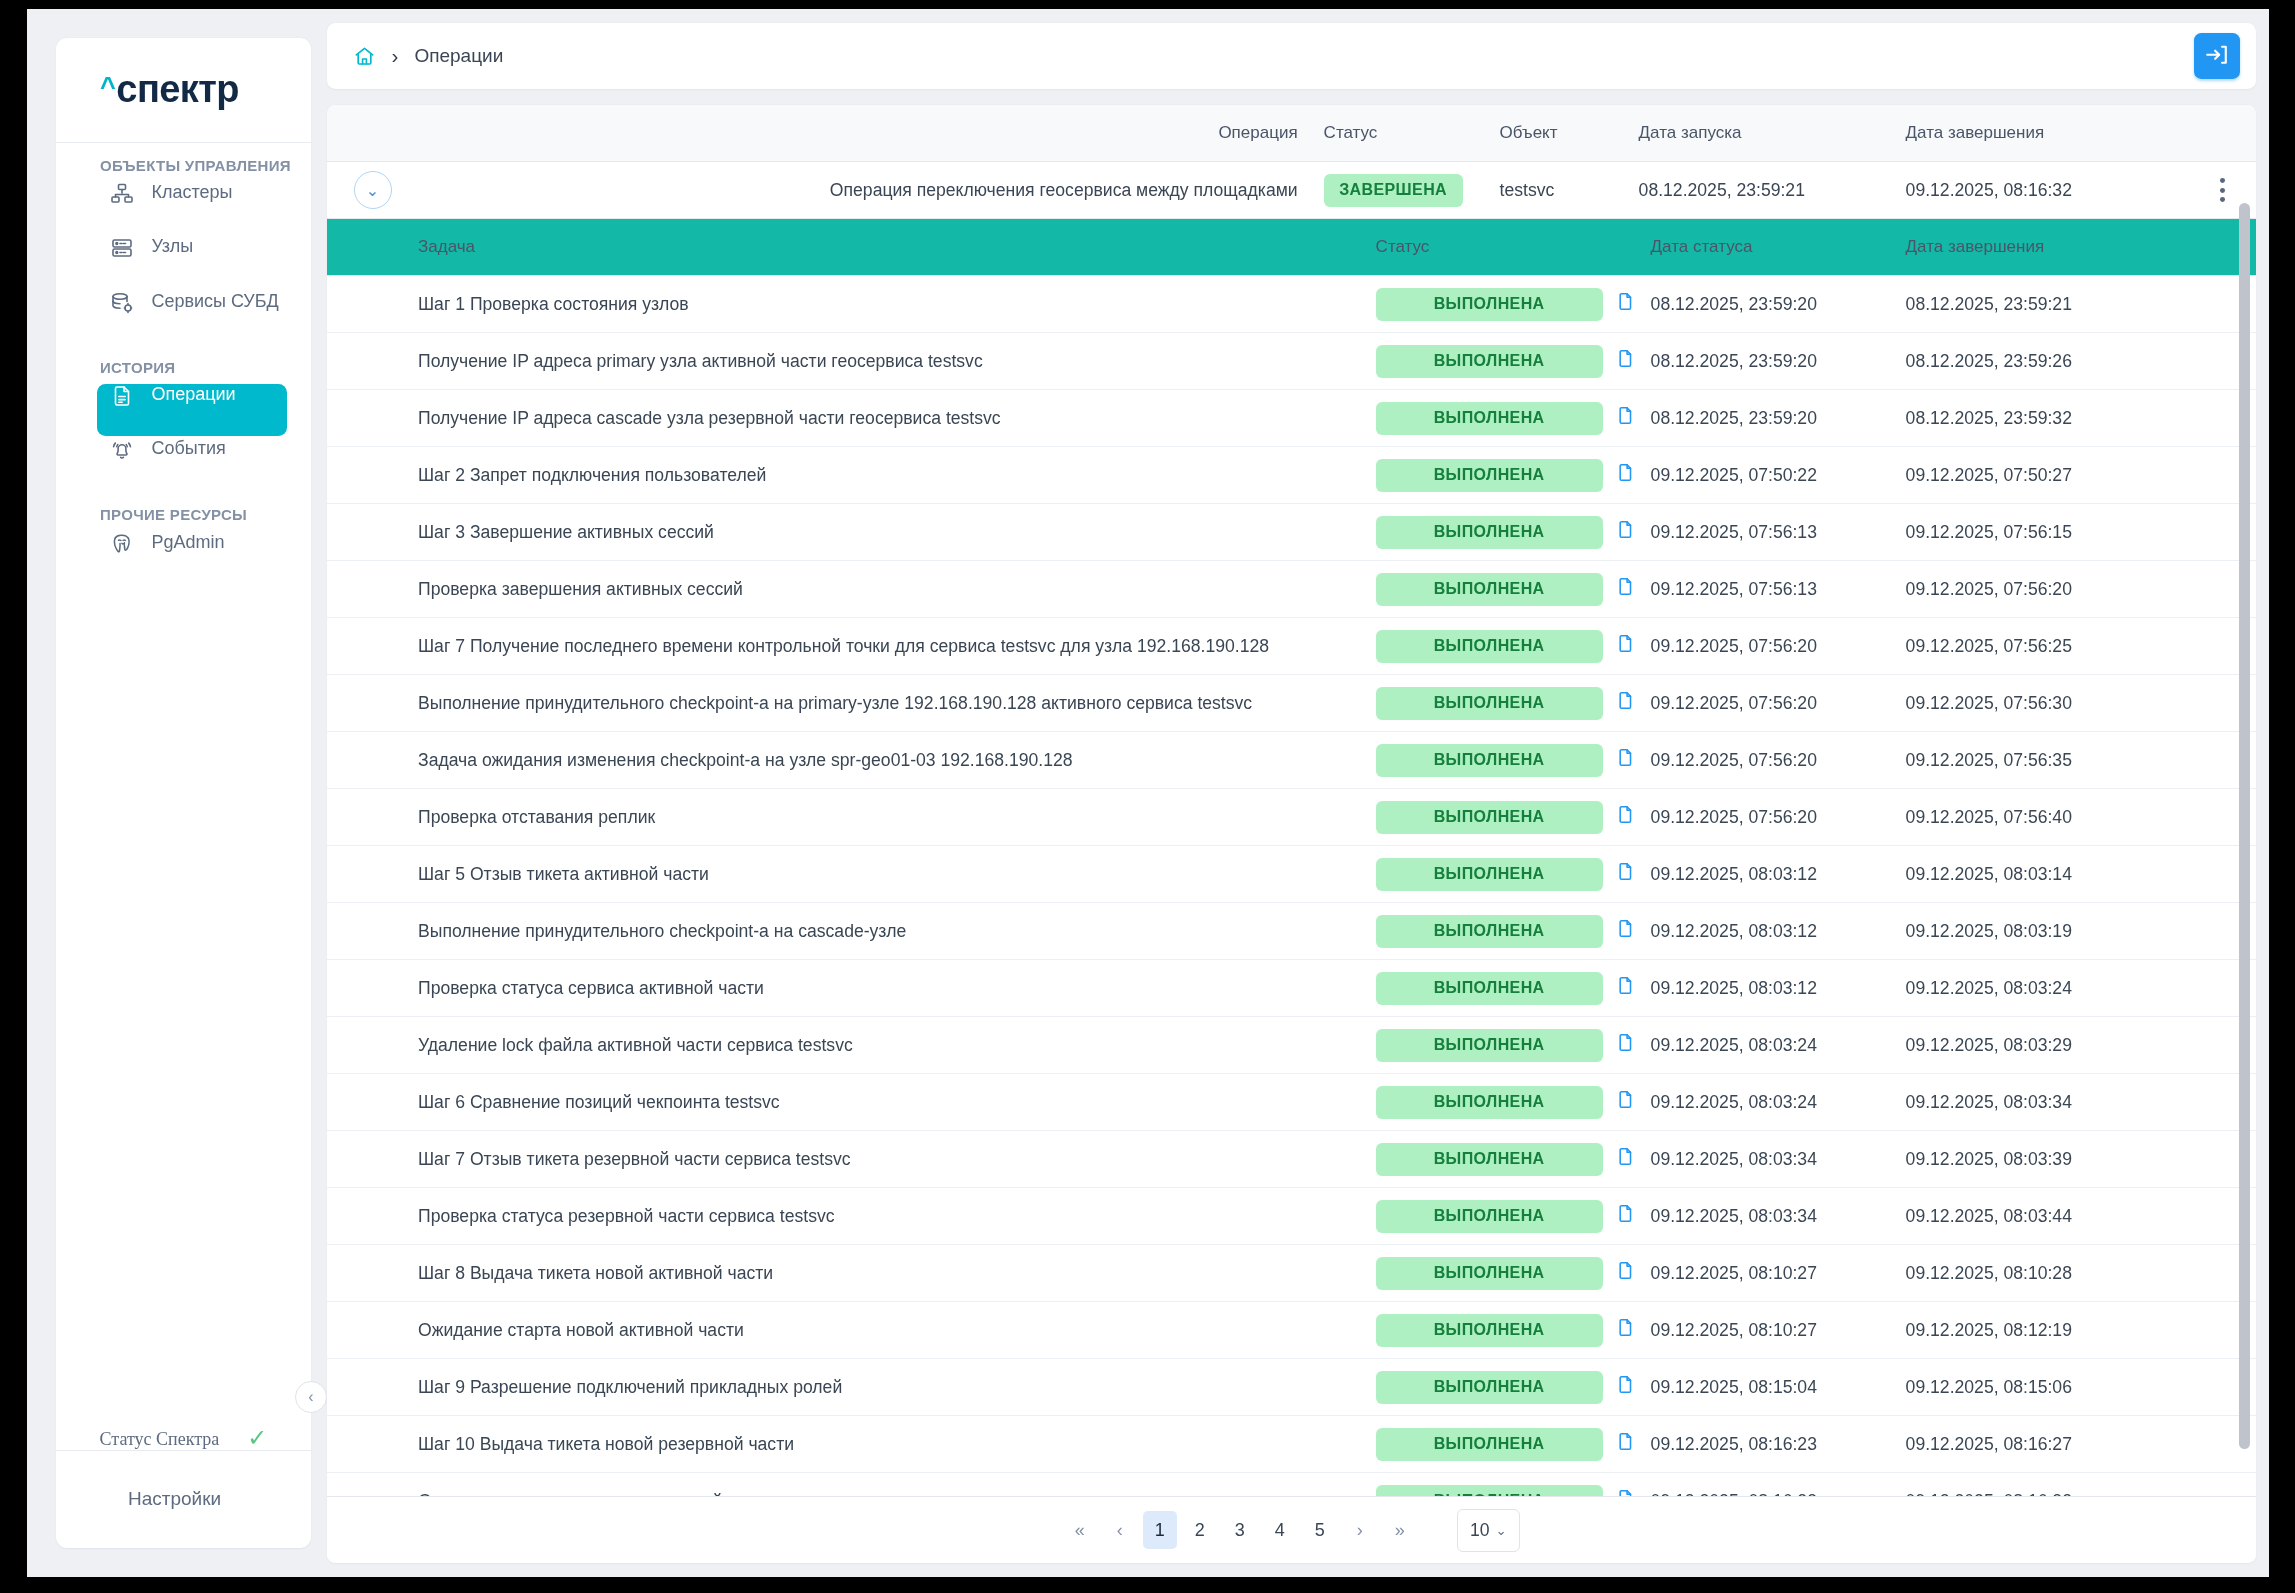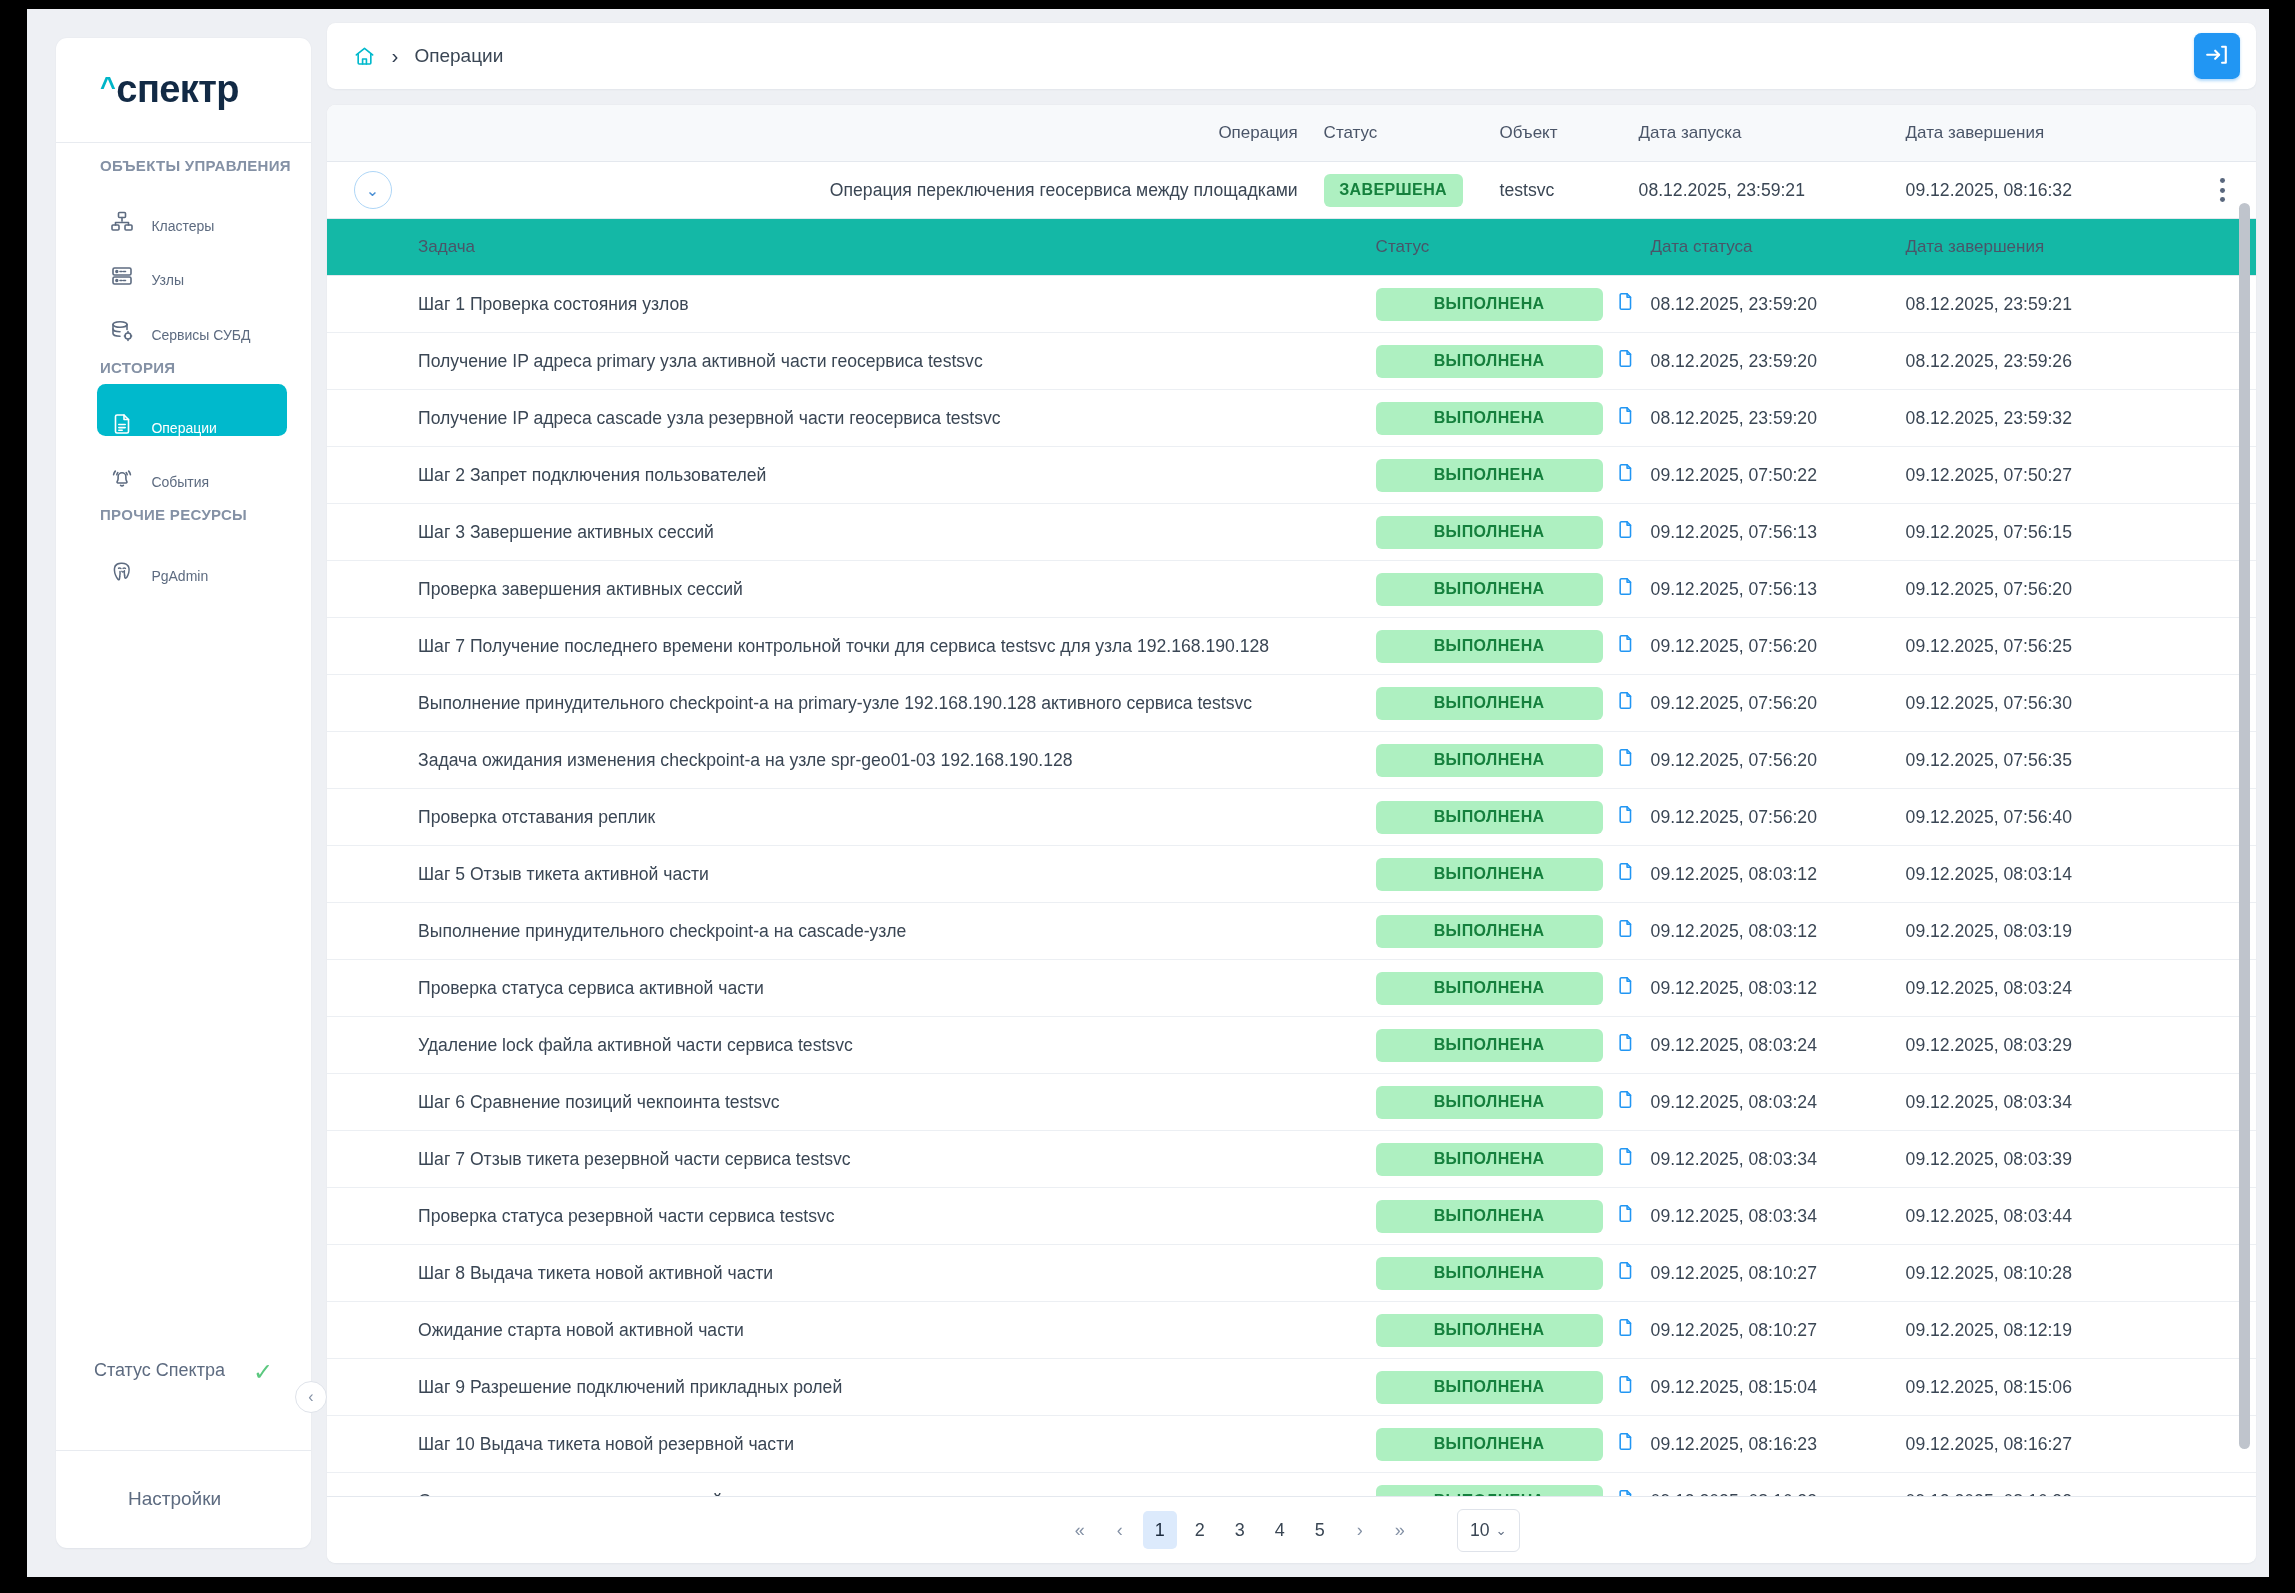--- a/index.html
+++ b/index.html
@@ -57,44 +57,45 @@
     font-size: 15px;
     font-weight: 700;
     color: #8491a5;
     letter-spacing: 0.3px;
     padding: 0 0 6px 44px;
     margin-top: 16px;
   }
   .nav-group-title:first-child { margin-top: 0; }
   .nav-item {
     display: flex;
-    align-items: flex-end;
+    align-items: flex-start;
     gap: 17px;
     height: 52px;
     margin: 2.4px 24px 2.4px 41px;
     padding-left: 13.4px;
     border-radius: 8.5px;
     color: #5d6b80;
-    font-size: 14px;
+    font-size: 18px;
     cursor: pointer;
   }
   .nav-item.active { background: #00b9cc; color: #ffffff; }
   .nav-item .ico { width: 24px; height: 24px; display: flex; align-items: center; justify-content: center; flex: 0 0 auto;}
   .nav-item svg { width: 24px; height: 24px; }
 
   .sidebar-bottom { margin-top: auto; }
   .status-row {
     height: 91px;
     display: flex;
-    align-items: flex-start;
+    align-items: flex-end;
     justify-content: center;
     gap: 28px;
     border-bottom: 1.2px solid #e8ebf0;
     color: #5d6b80;
     font-size: 18px;
+    font-family: Liberation Serif, serif;
   }
   .status-check { color: #5bc87f; font-size: 24px; line-height: 1; }
   .settings-row {
     height: 97px;
     display: flex;
     align-items: center;
     gap: 17px;
     padding-left: 55px;
     color: #5d6b80;
     font-size: 19px;

